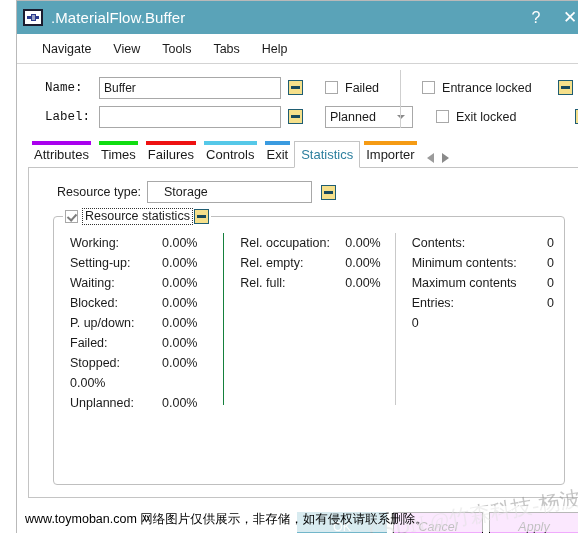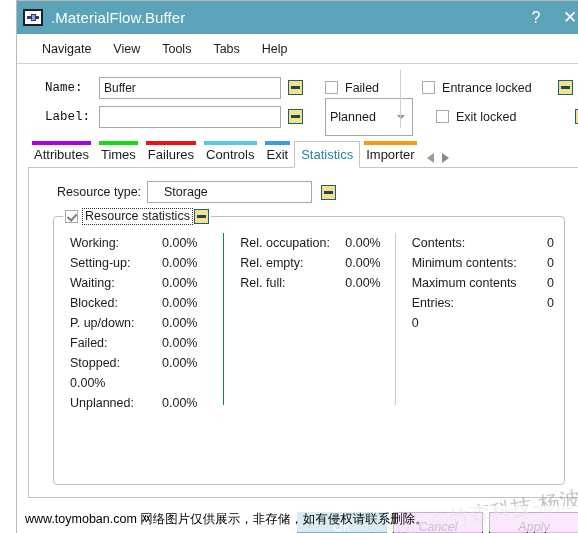--- a/index.html
+++ b/index.html
@@ -156,21 +156,21 @@
     content: "";
     position: absolute;
     left: 3px; top: 1px;
     width: 4px; height: 7px;
     border: solid #7d7d7d;
     border-width: 0 2px 2px 0;
     transform: rotate(42deg);
   }
   .chk-label { margin-left: 7px; font-size: 12.5px; }
   .combo {
-    width: 88px; height: 38px;
+    width: 88px; height: 22px;
     box-sizing: border-box;
     border: 1px solid #a8a8a8;
     background: #ffffff;
     display: flex;
     align-items: center;
     padding: 0 4px;
     font-size: 12.5px;
   }
   .combo .cval { flex: 1 1 auto; }
   .combo .carrow {

